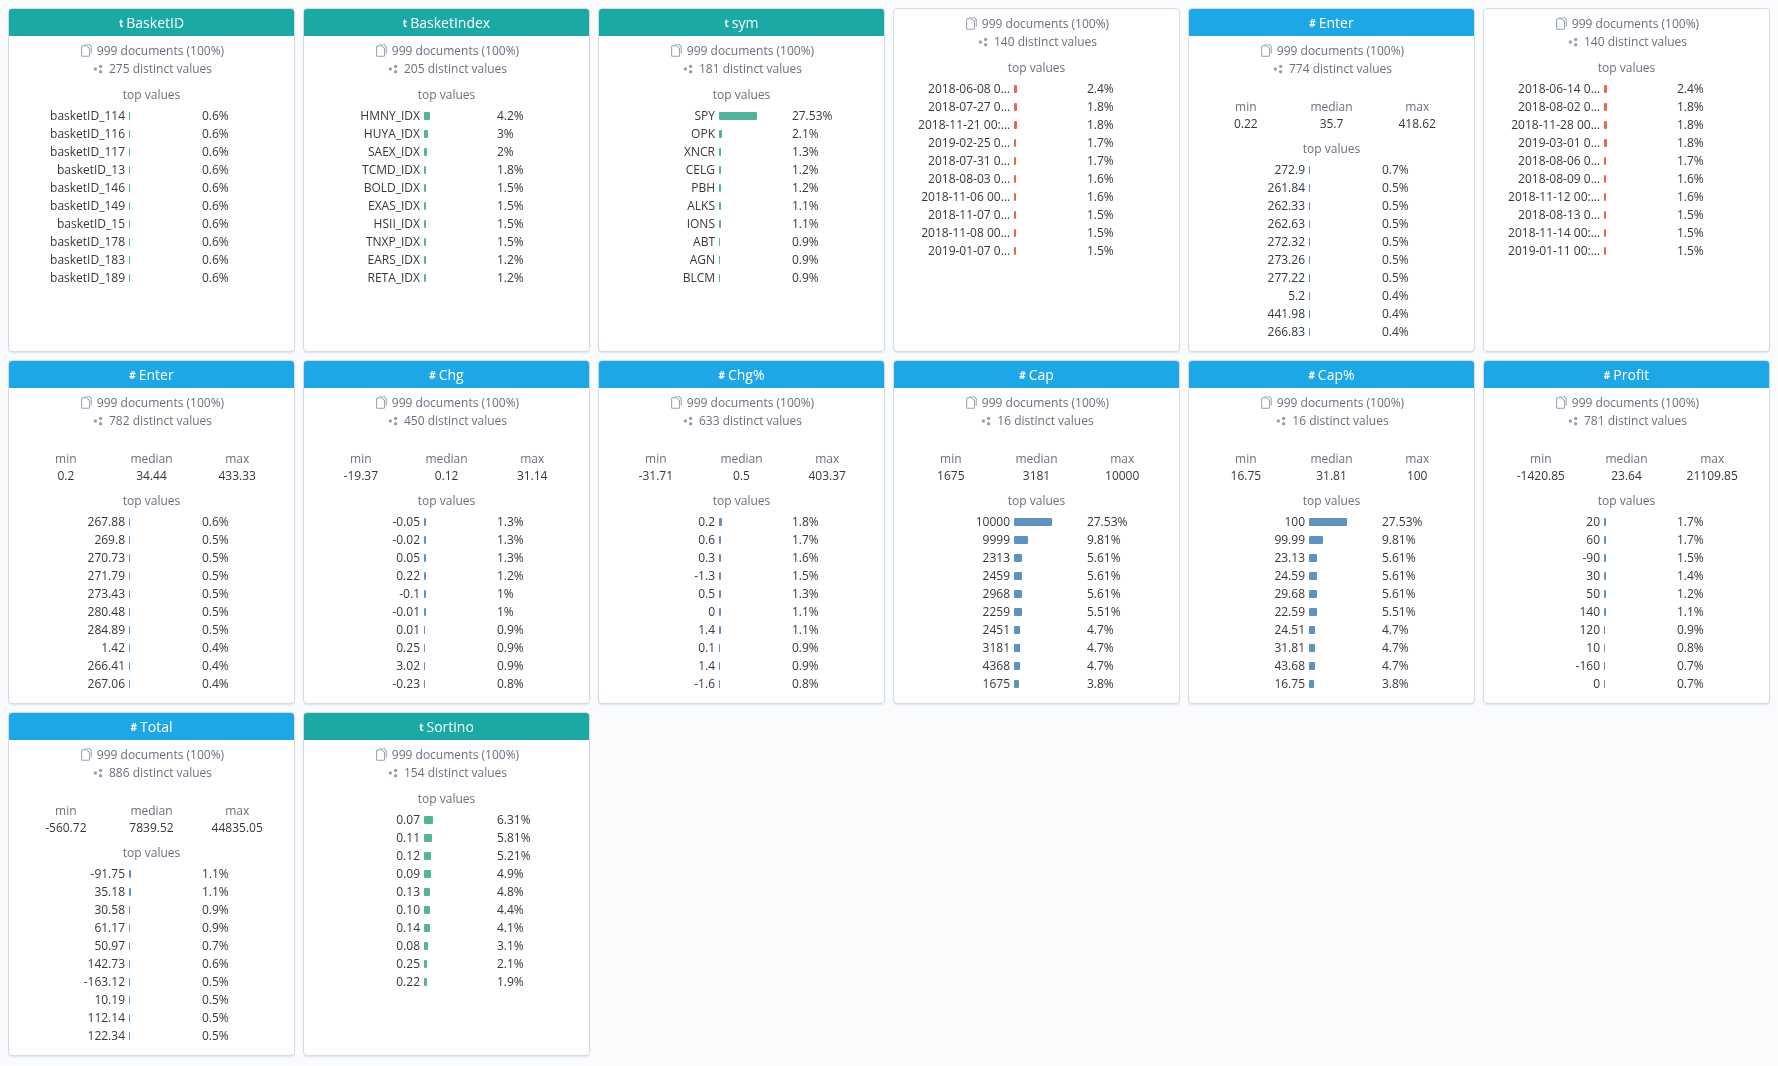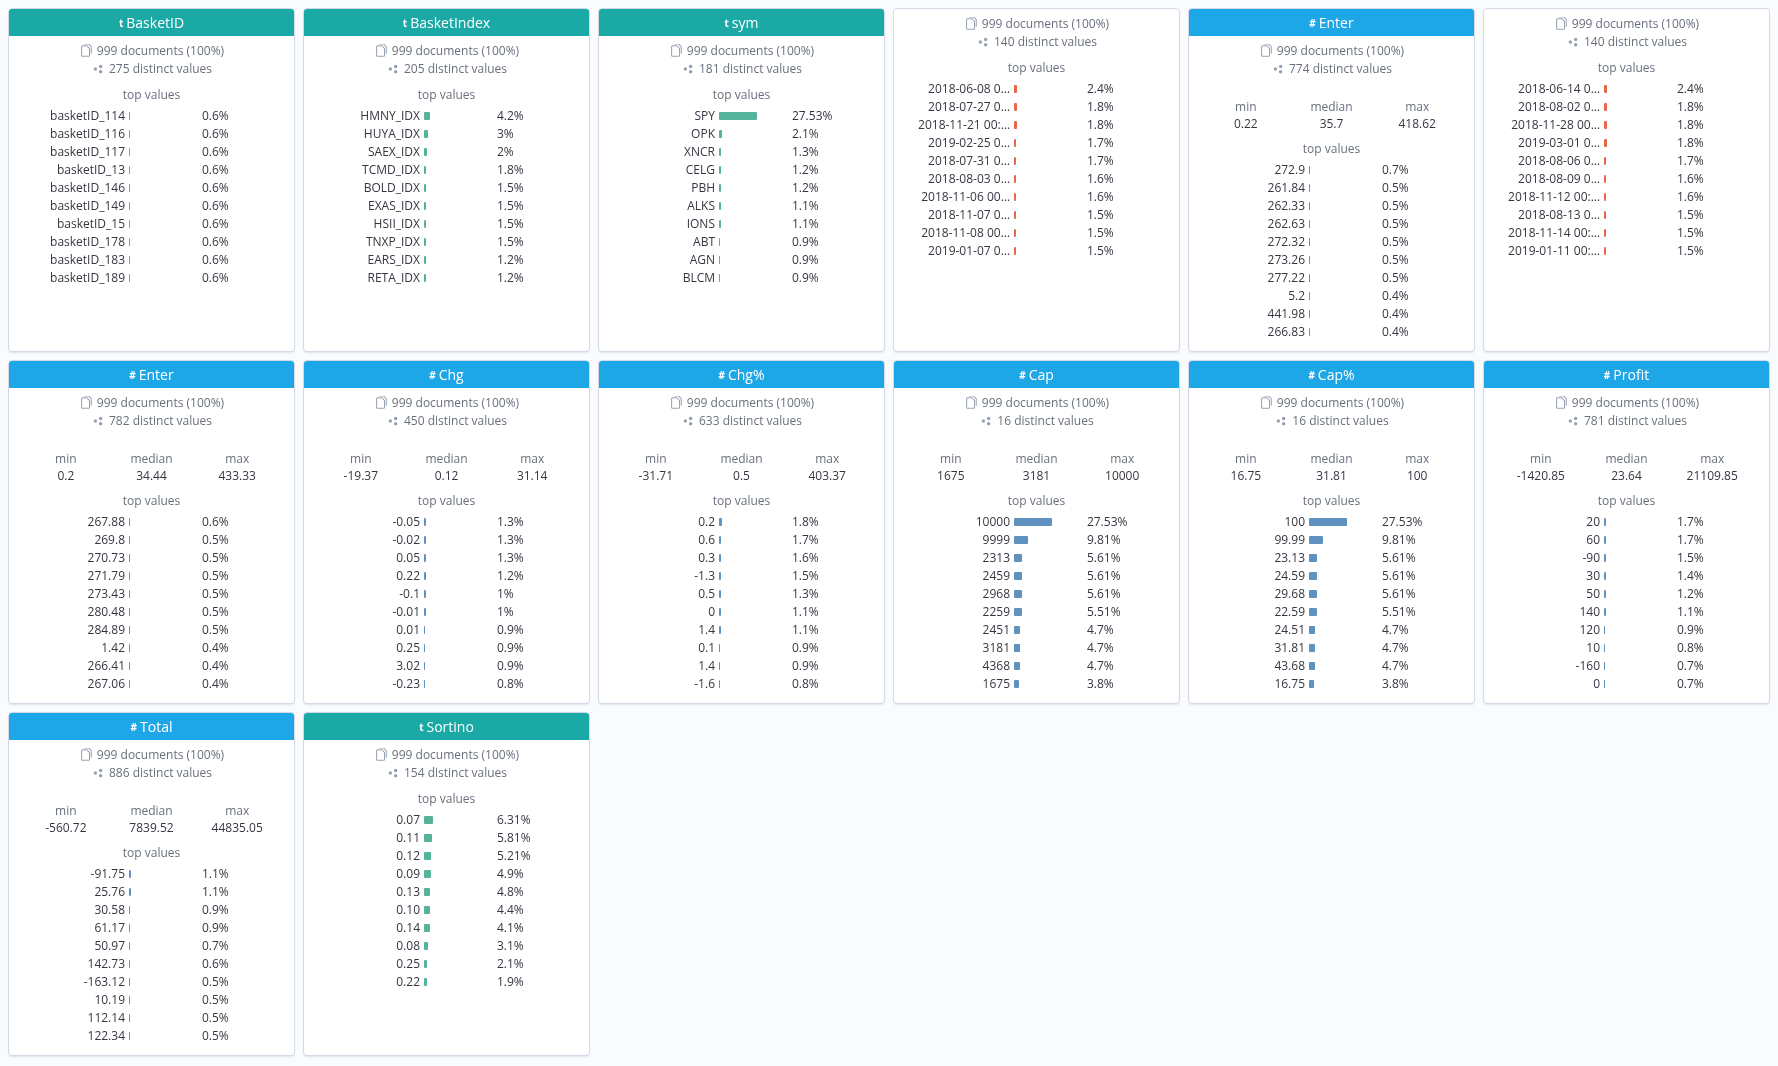--- a/index.html
+++ b/index.html
@@ -1401,21 +1401,21 @@
         </div>
         <div class="section-label">top values</div>
         <div class="tv-row">
           <div class="tv-label">-91.75</div>
           <div class="tv-bar-wrap">
             <div class="tv-bar bar-blue" style="width:2.2%"></div>
           </div>
           <div class="tv-pct">1.1%</div>
         </div>
         <div class="tv-row">
-          <div class="tv-label">25.76</div>
+          <div class="tv-label">35.18</div>
           <div class="tv-bar-wrap">
             <div class="tv-bar bar-blue" style="width:2.2%"></div>
           </div>
           <div class="tv-pct">1.1%</div>
         </div>
         <div class="tv-row">
           <div class="tv-label">30.58</div>
           <div class="tv-bar-wrap">
             <div class="tv-bar bar-blue" style="width:1.6500000000000001%"></div>
           </div>

